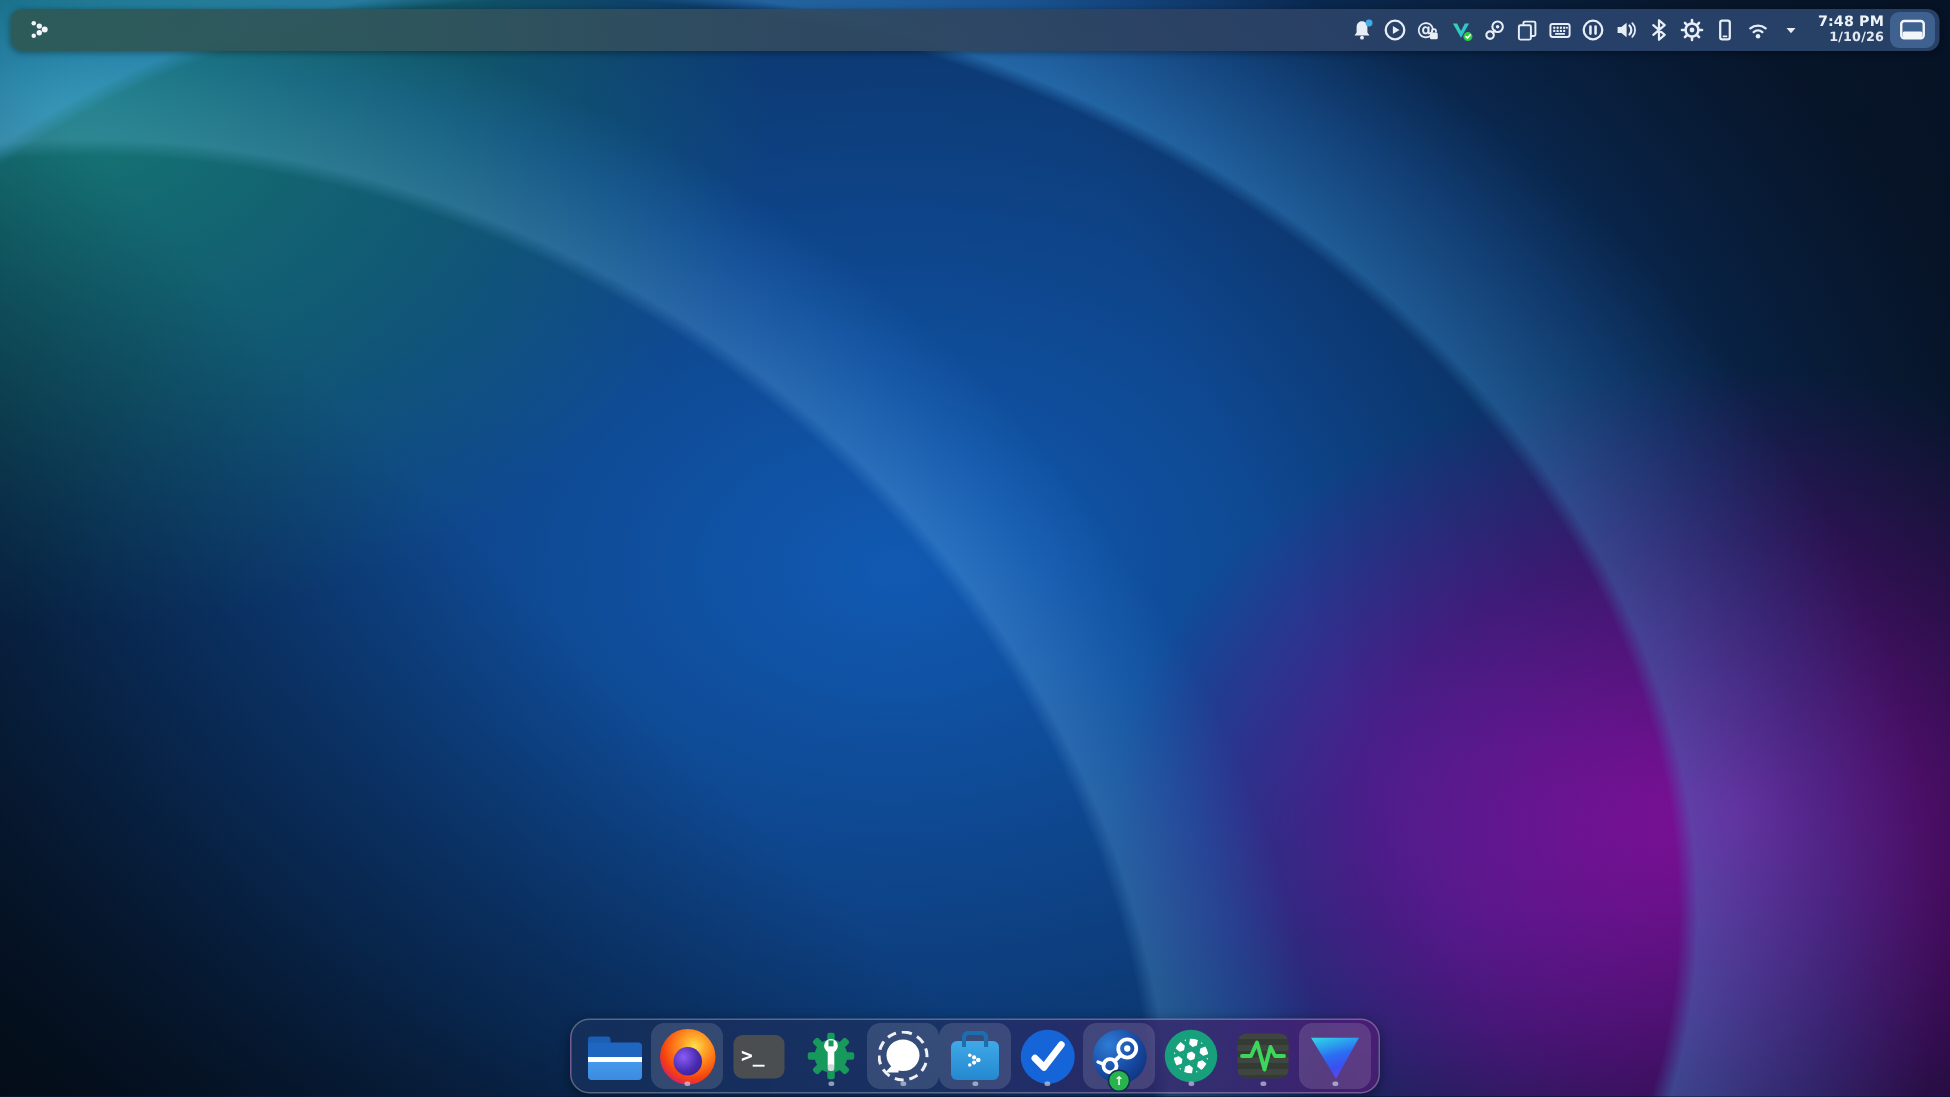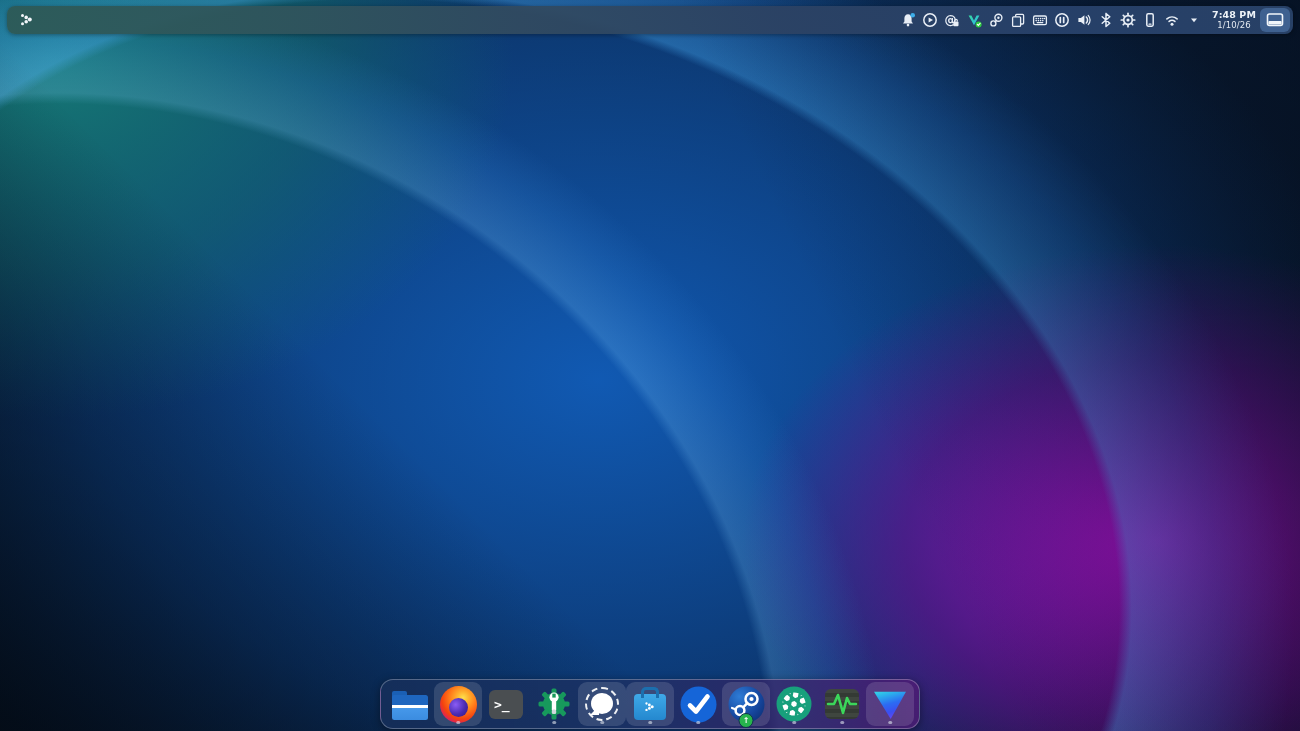--- a/index.html
+++ b/index.html
@@ -32,24 +32,24 @@
     background:linear-gradient(90deg,
       rgba(45,90,87,.96) 0%, rgba(48,84,92,.94) 22%, rgba(49,74,96,.94) 40%,
       rgba(44,66,99,.95) 60%, rgba(39,65,106,.97) 82%, rgba(41,66,104,.97) 100%);
     box-shadow:0 1px 4px rgba(0,0,0,.35);
   }
   .launcher{margin-left:9px;width:22px;height:22px;display:flex;align-items:center;justify-content:center;cursor:pointer;}
   .panel-spacer{flex:1;}
   .tray{display:flex;align-items:center;gap:2px;}
   .ti{width:20px;height:22px;display:flex;align-items:center;justify-content:center;cursor:pointer;}
   .clock{
-    margin:0 4px 0 8px;color:#eef3f8;text-align:center;cursor:pointer;
+    margin:0 4px 0 8px;color:#eef3f8;text-align:right;cursor:pointer;
     font-size:9.5px;line-height:10.5px;font-weight:bold;letter-spacing:.1px;
   }
-  .clock .date{font-weight:normal;font-size:8.5px;opacity:.95;}
+  .clock .date{font-weight:bold;font-size:8.5px;opacity:.95;}
   .showdesk{
     width:30px;height:24px;margin-right:3px;border-radius:6px;background:#3f6190;
     display:flex;align-items:center;justify-content:center;cursor:pointer;
   }
 
   
   .dock{
     position:absolute;left:50%;bottom:2px;transform:translateX(-50%);
     height:48px;padding:0 5px;border-radius:13px;
     display:flex;align-items:center;

